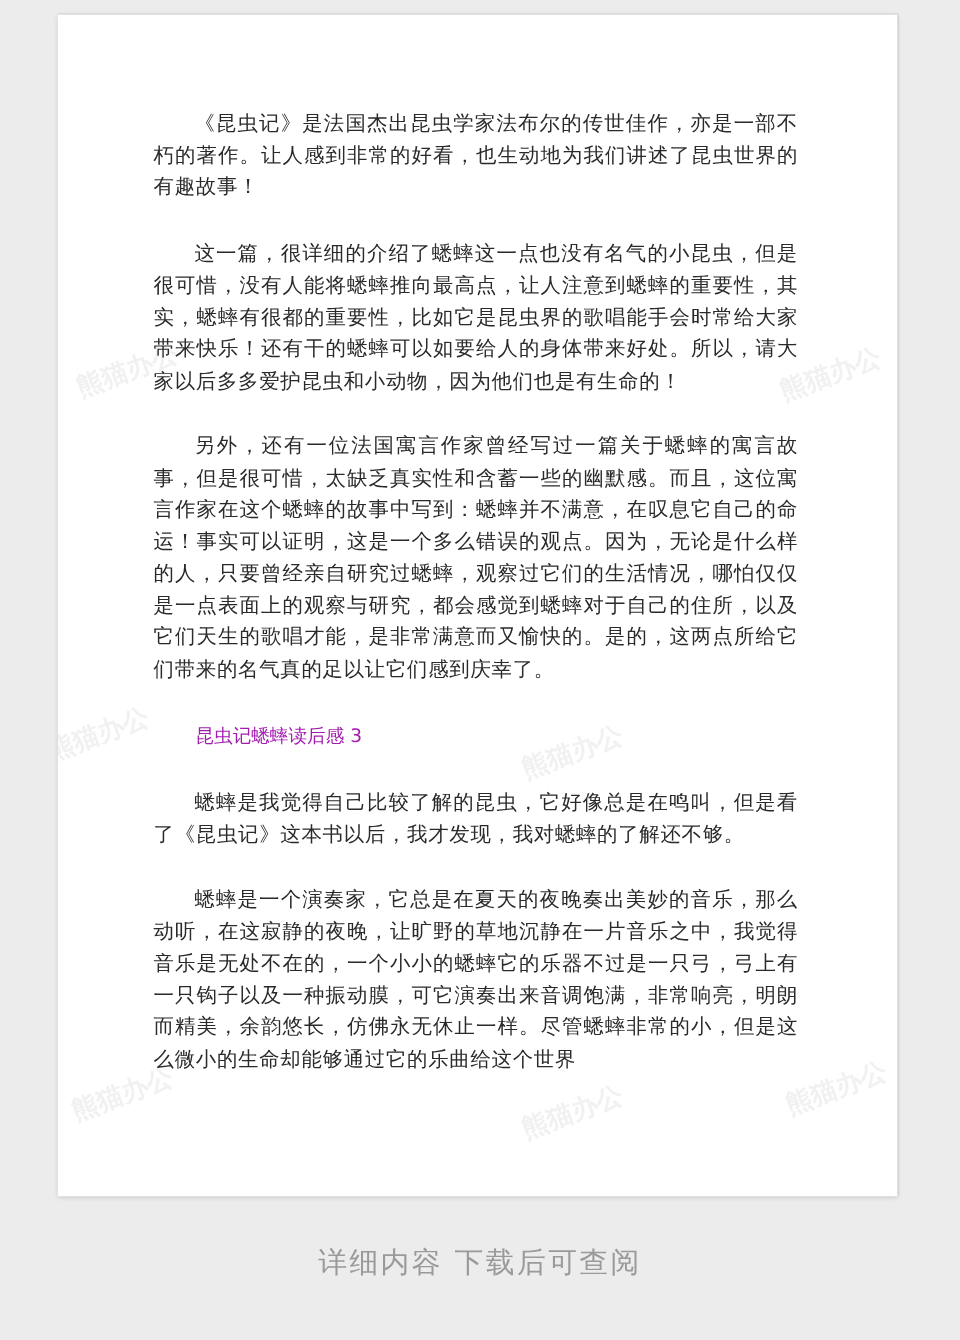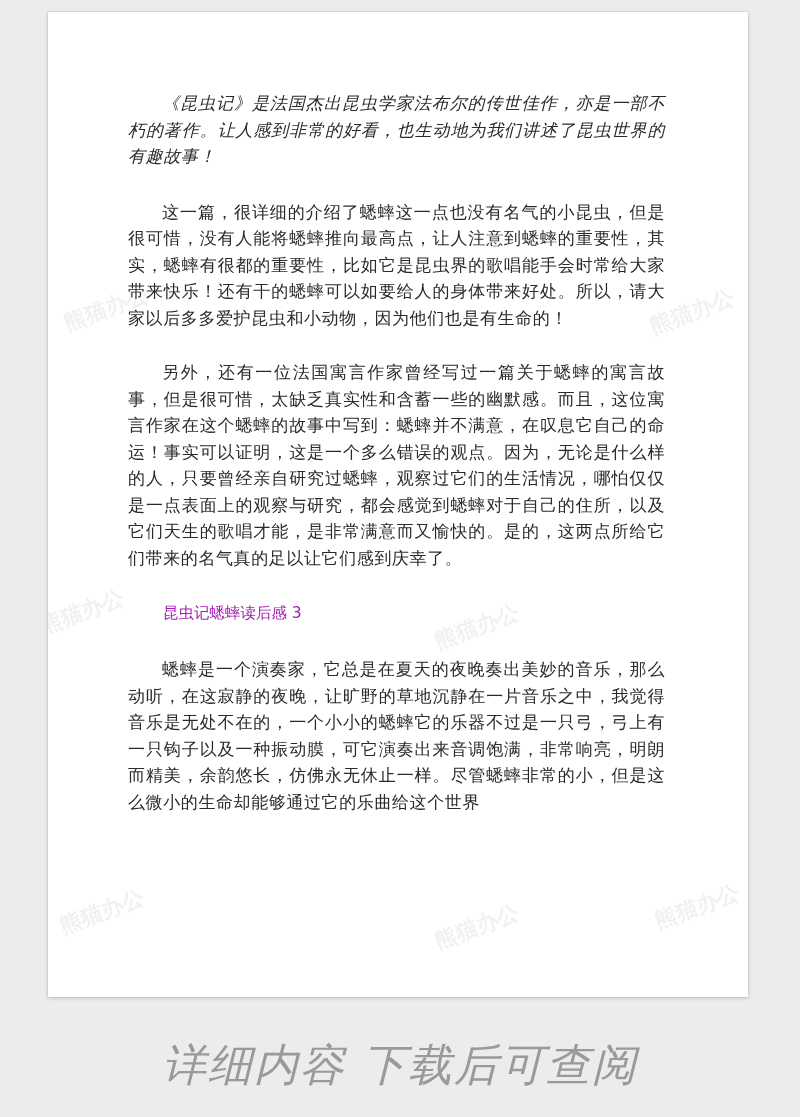--- a/index.html
+++ b/index.html
@@ -26,21 +26,21 @@
     margin: 0;
     font-size: 17px;
     line-height: 26.5px;
     color: #2a2a2a;
     text-align: justify;
     text-justify: inter-character;
     text-indent: 2em;
     letter-spacing: 0.6px;
     word-break: break-all;
   }
-  .p1 { margin-bottom: 29px; font-style: italic; }
+  .p1 { margin-bottom: 29px; }
   .p2 { margin-bottom: 29px; }
   .p3 { margin-bottom: 29px; }
   .p4 { margin-bottom: 28px; }
   .heading {
     margin: 0 0 30px 0;
     font-family: "DejaVu Sans", "Liberation Sans", sans-serif;
     font-size: 15.5px;
     line-height: 26px;
     color: #a21caf;
     text-indent: 2.25em;
@@ -55,41 +55,41 @@
     transform: rotate(-20deg);
     white-space: nowrap;
     pointer-events: none;
   }
   .footer {
     position: absolute;
     left: 0; top: 1036px;
     width: 800px;
     text-align: center;
     font-family: "DejaVu Sans", "Liberation Sans", sans-serif;
-    font-size: 44px;
+    font-size: 24px;
     font-weight: 300;
     letter-spacing: 2px;
     color: #9a9a9a;
-    font-style: italic;
   }
 </style>
 </head>
 <body>
 
 <div class="page">
   <div class="watermark" style="left:14px; top:282px;">熊猫办公</div>
   <div class="watermark" style="left:-10px; top:585px;">熊猫办公</div>
   <div class="watermark" style="left:385px; top:600px;">熊猫办公</div>
   <div class="watermark" style="left:600px; top:285px;">熊猫办公</div>
   <div class="watermark" style="left:10px; top:885px;">熊猫办公</div>
   <div class="watermark" style="left:385px; top:900px;">熊猫办公</div>
   <div class="watermark" style="left:605px; top:880px;">熊猫办公</div>
 
   <div class="content">
     <p class="para p1">《昆虫记》是法国杰出昆虫学家法布尔的传世佳作，亦是一部不朽的著作。让人感到非常的好看，也生动地为我们讲述了昆虫世界的有趣故事！</p>
     <p class="para p4">这一篇，很详细的介绍了蟋蟀这一点也没有名气的小昆虫，但是很可惜，没有人能将蟋蟀推向最高点，让人注意到蟋蟀的重要性，其实，蟋蟀有很都的重要性，比如它是昆虫界的歌唱能手会时常给大家带来快乐！还有干的蟋蟀可以如要给人的身体带来好处。所以，请大家以后多多爱护昆虫和小动物，因为他们也是有生命的！</p>
     <p class="para p3">另外，还有一位法国寓言作家曾经写过一篇关于蟋蟀的寓言故事，但是很可惜，太缺乏真实性和含蓄一些的幽默感。而且，这位寓言作家在这个蟋蟀的故事中写到：蟋蟀并不满意，在叹息它自己的命运！事实可以证明，这是一个多么错误的观点。因为，无论是什么样的人，只要曾经亲自研究过蟋蟀，观察过它们的生活情况，哪怕仅仅是一点表面上的观察与研究，都会感觉到蟋蟀对于自己的住所，以及它们天生的歌唱才能，是非常满意而又愉快的。是的，这两点所给它们带来的名气真的足以让它们感到庆幸了。</p>
     <p class="heading">昆虫记蟋蟀读后感 3</p>
+    <p class="para p5">蟋蟀是我觉得自己比较了解的昆虫，它好像总是在鸣叫，但是看了《昆虫记》这本书以后，我才发现，我对蟋蟀的了解还不够。</p>
     <p class="para p6">蟋蟀是一个演奏家，它总是在夏天的夜晚奏出美妙的音乐，那么动听，在这寂静的夜晚，让旷野的草地沉静在一片音乐之中，我觉得音乐是无处不在的，一个小小的蟋蟀它的乐器不过是一只弓，弓上有一只钩子以及一种振动膜，可它演奏出来音调饱满，非常响亮，明朗而精美，余韵悠长，仿佛永无休止一样。尽管蟋蟀非常的小，但是这么微小的生命却能够通过它的乐曲给这个世界</p>
   </div>
 </div>
 
 <div class="footer">详细内容 下载后可查阅</div>
 
 </body></html>

